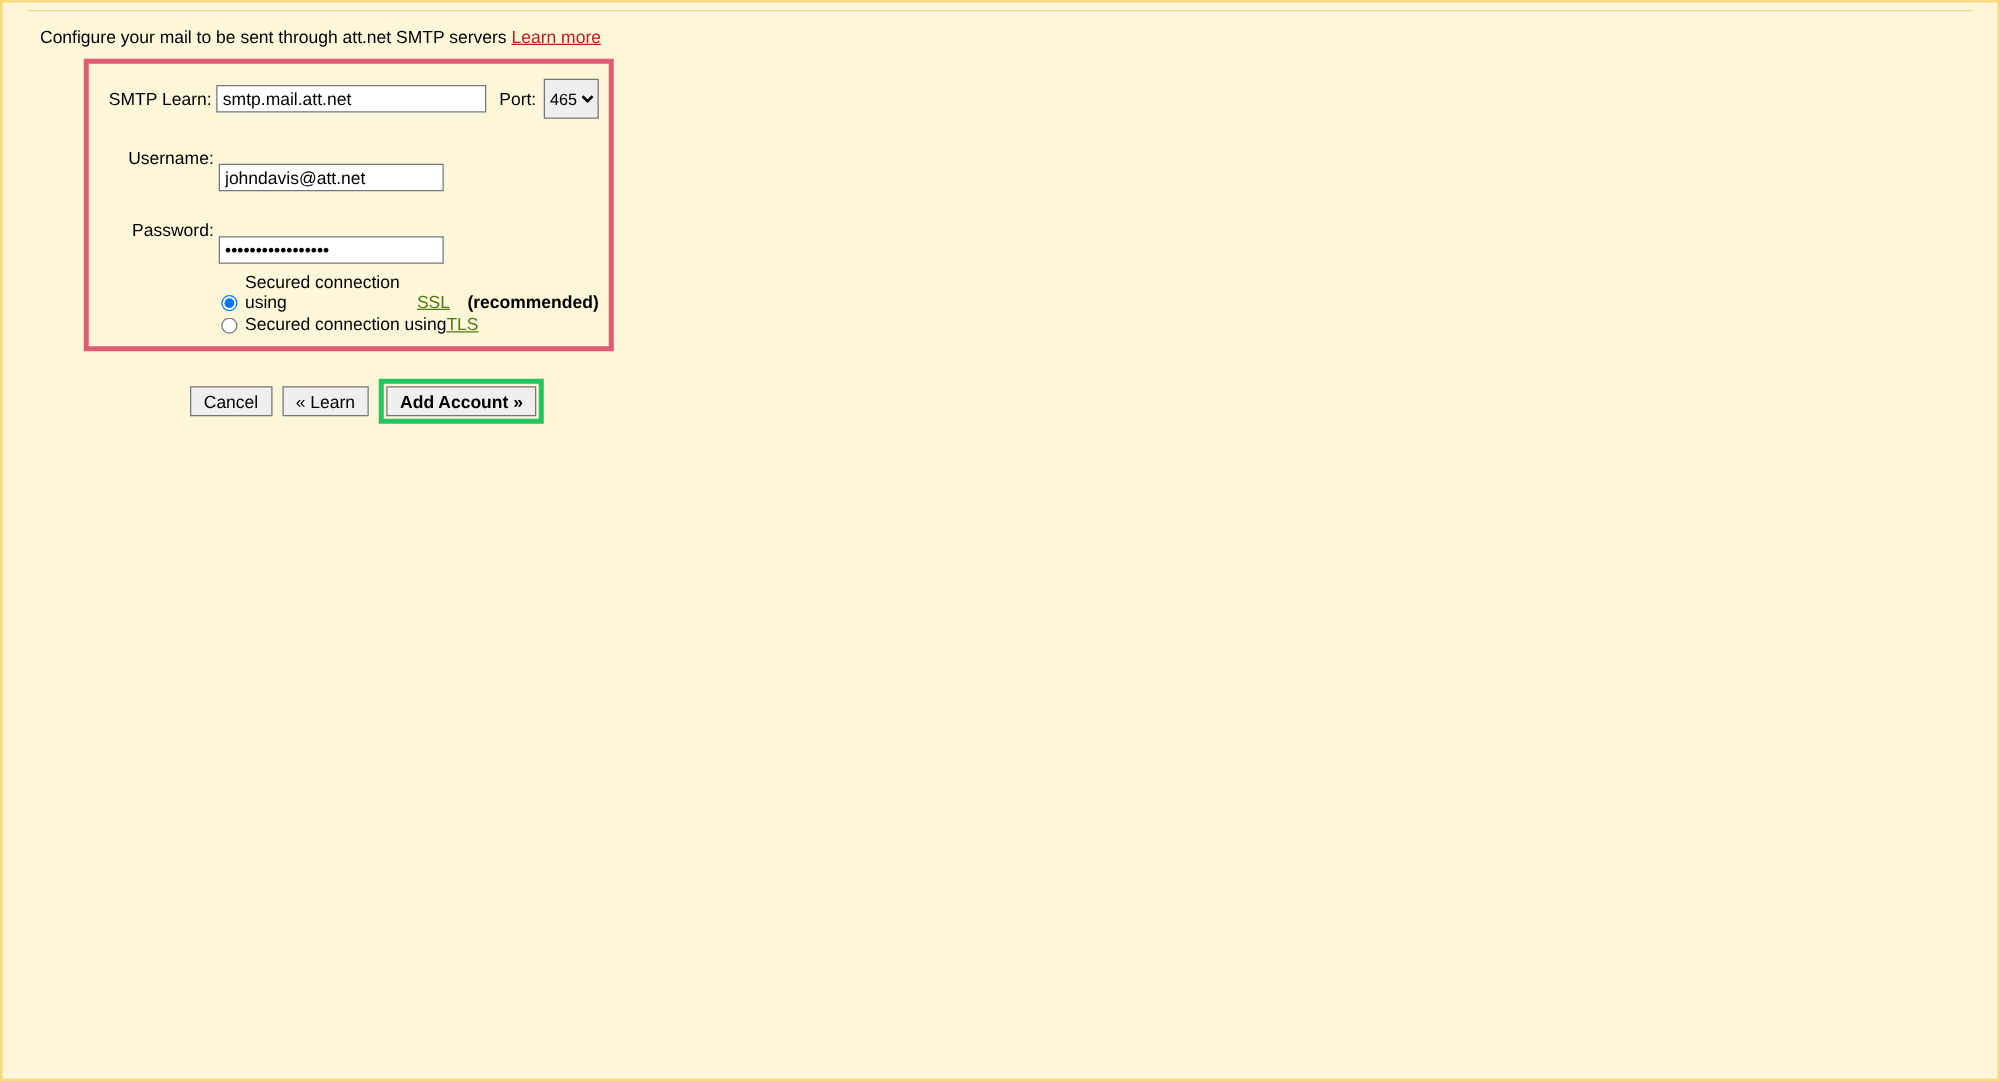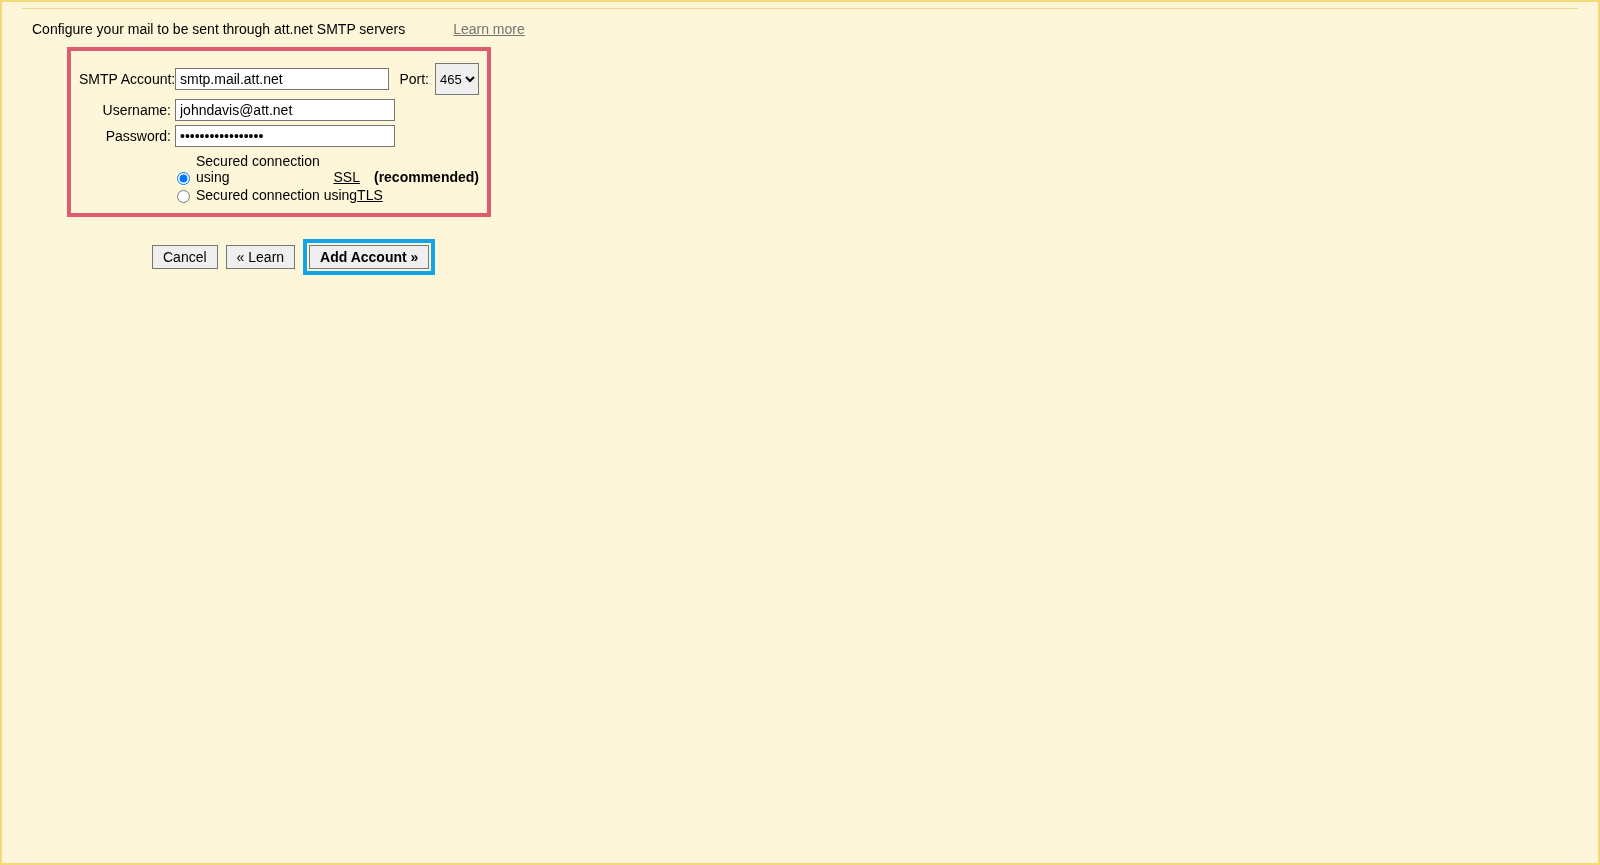--- a/index.html
+++ b/index.html
@@ -34,23 +34,22 @@
     .divider {
       border: none;
       border-top: 1px solid #e9d98f;
       margin: 0;
     }
     .instruction {
       padding: 12px 0 10px 10px;
       font-size: 14px;
     }
     .instruction a {
-      color: #737373;
+      color: #b91c1c;
       text-decoration: underline;
-      margin-left: 44px;
     }
     .highlight-box {
       border: 4px solid #dd5c72;
       margin-left: 45px;
       width: 424px;
       padding: 12px 8px 8px 8px;
     }
     .form-row {
       display: flex;
       align-items: center;
@@ -72,21 +71,22 @@
       font-size: 14px;
       padding: 2px 4px;
       border: 1px solid #767676;
       background: #fff;
       height: 22px;
     }
     .server-input {
       width: 220px;
     }
     .username-input, .password-input {
-      width: 220px;
+      width: 180px;
+      margin-top: 32px;
     }
     select {
       font-size: 13px;
       height: 32px;
       border: 1px solid #767676;
       background: #efefef;
     }
     .radio-group {
       margin-left: 98px;
       margin-top: 6px;
@@ -94,21 +94,21 @@
     .radio-row {
       display: flex;
       align-items: flex-end;
       font-size: 14px;
       margin-bottom: 2px;
     }
     .radio-row input[type="radio"] {
       margin: 0 6px 0 0;
     }
     .radio-row a {
-      color: #000000;
+      color: #4d7c0f;
     }
     .radio-row .rec {
       font-weight: bold;
       margin-left: 14px;
     }
     .button-row {
       margin-top: 22px;
       margin-left: 130px;
       display: flex;
       align-items: center;
@@ -116,21 +116,21 @@
     }
     button {
       font-family: Arial, sans-serif;
       font-size: 14px;
       padding: 3px 10px;
       border: 1px solid #767676;
       background: #efefef;
       cursor: pointer;
     }
     .add-account-highlight {
-      border: 4px solid #0ea5e9;
+      border: 4px solid #22c55e;
       padding: 2px;
       display: inline-block;
     }
     .add-account-highlight button {
       font-weight: bold;
     }
   </style>
 </head>
 <body>
 
@@ -139,21 +139,21 @@
   <div class="content">
     <hr class="divider">
 
     <div class="instruction">
       <span>Configure your mail to be sent through att.net SMTP servers </span><a href="#">Learn more</a>
     </div>
 
     <div class="highlight-box">
 
       <div class="form-row">
-        <div class="form-label">SMTP Account:</div>
+        <div class="form-label">SMTP Learn:</div>
         <input type="text" class="server-input" value="smtp.mail.att.net" style="">
         <div class="port-label">Port:</div>
         <select>
           <option>465</option>
         </select>
       </div>
 
       <div class="form-row">
         <div class="form-label">Username:</div>
         <input type="text" class="username-input" value="johndavis@att.net" style="">

